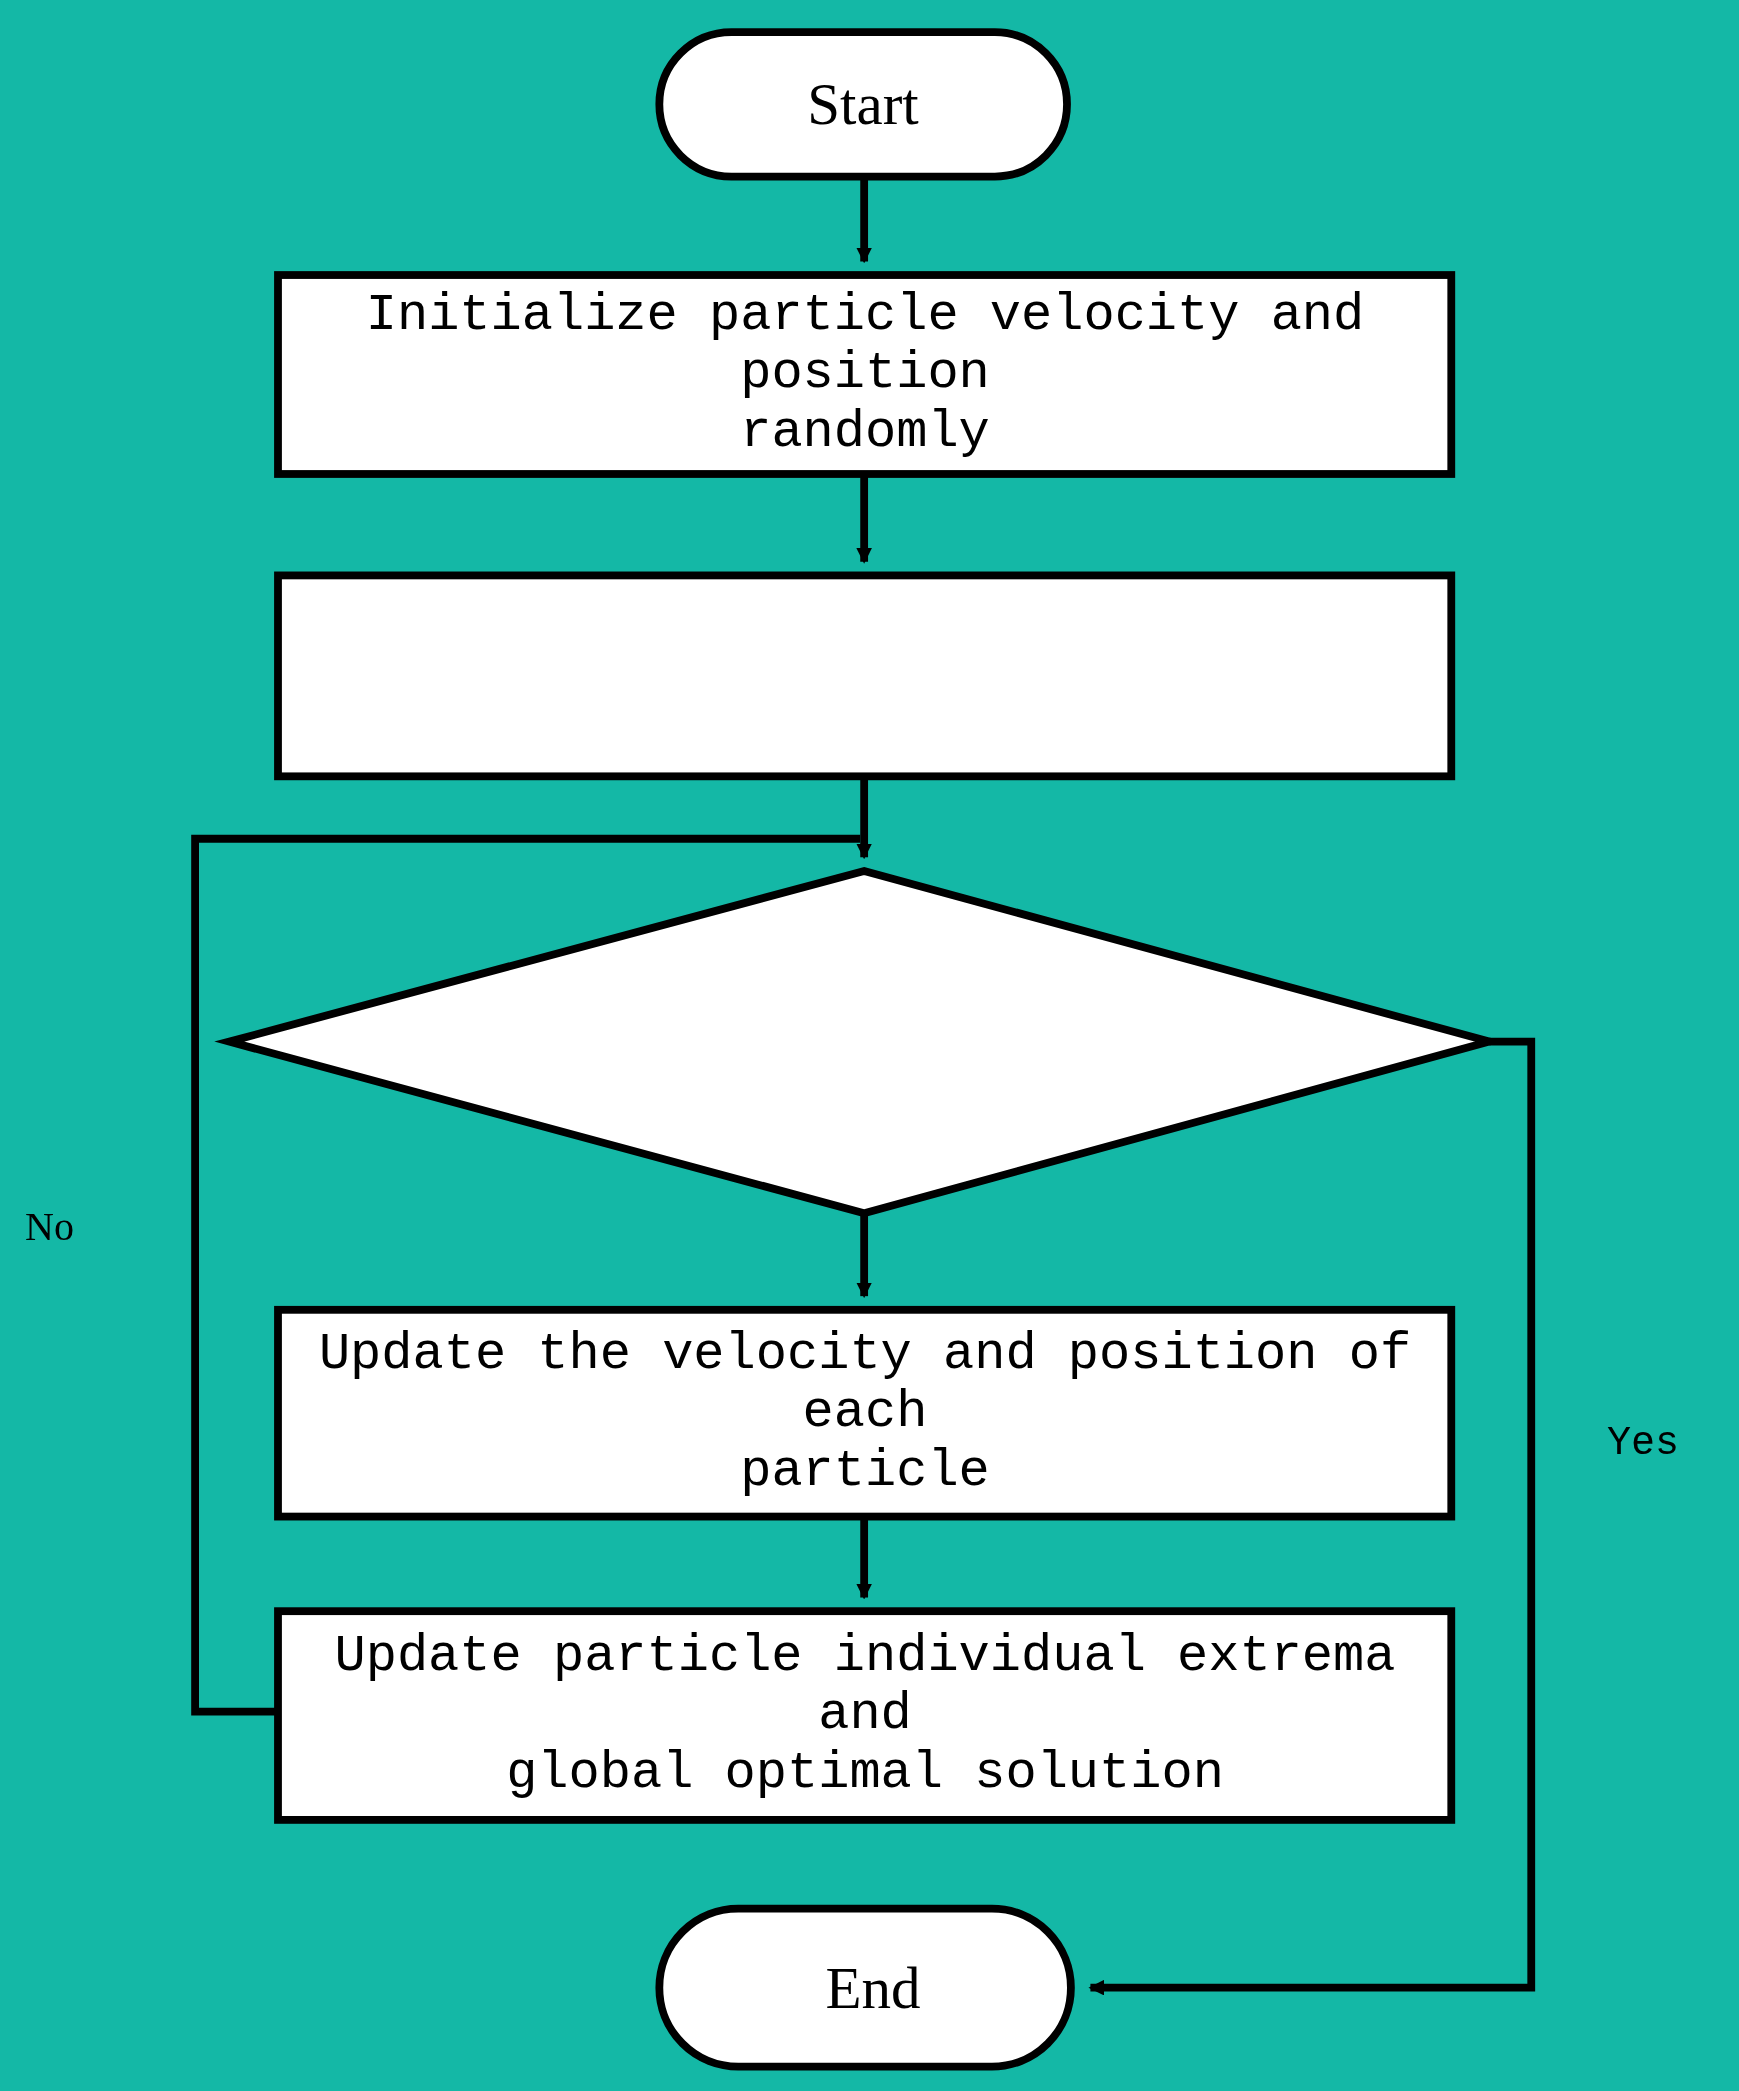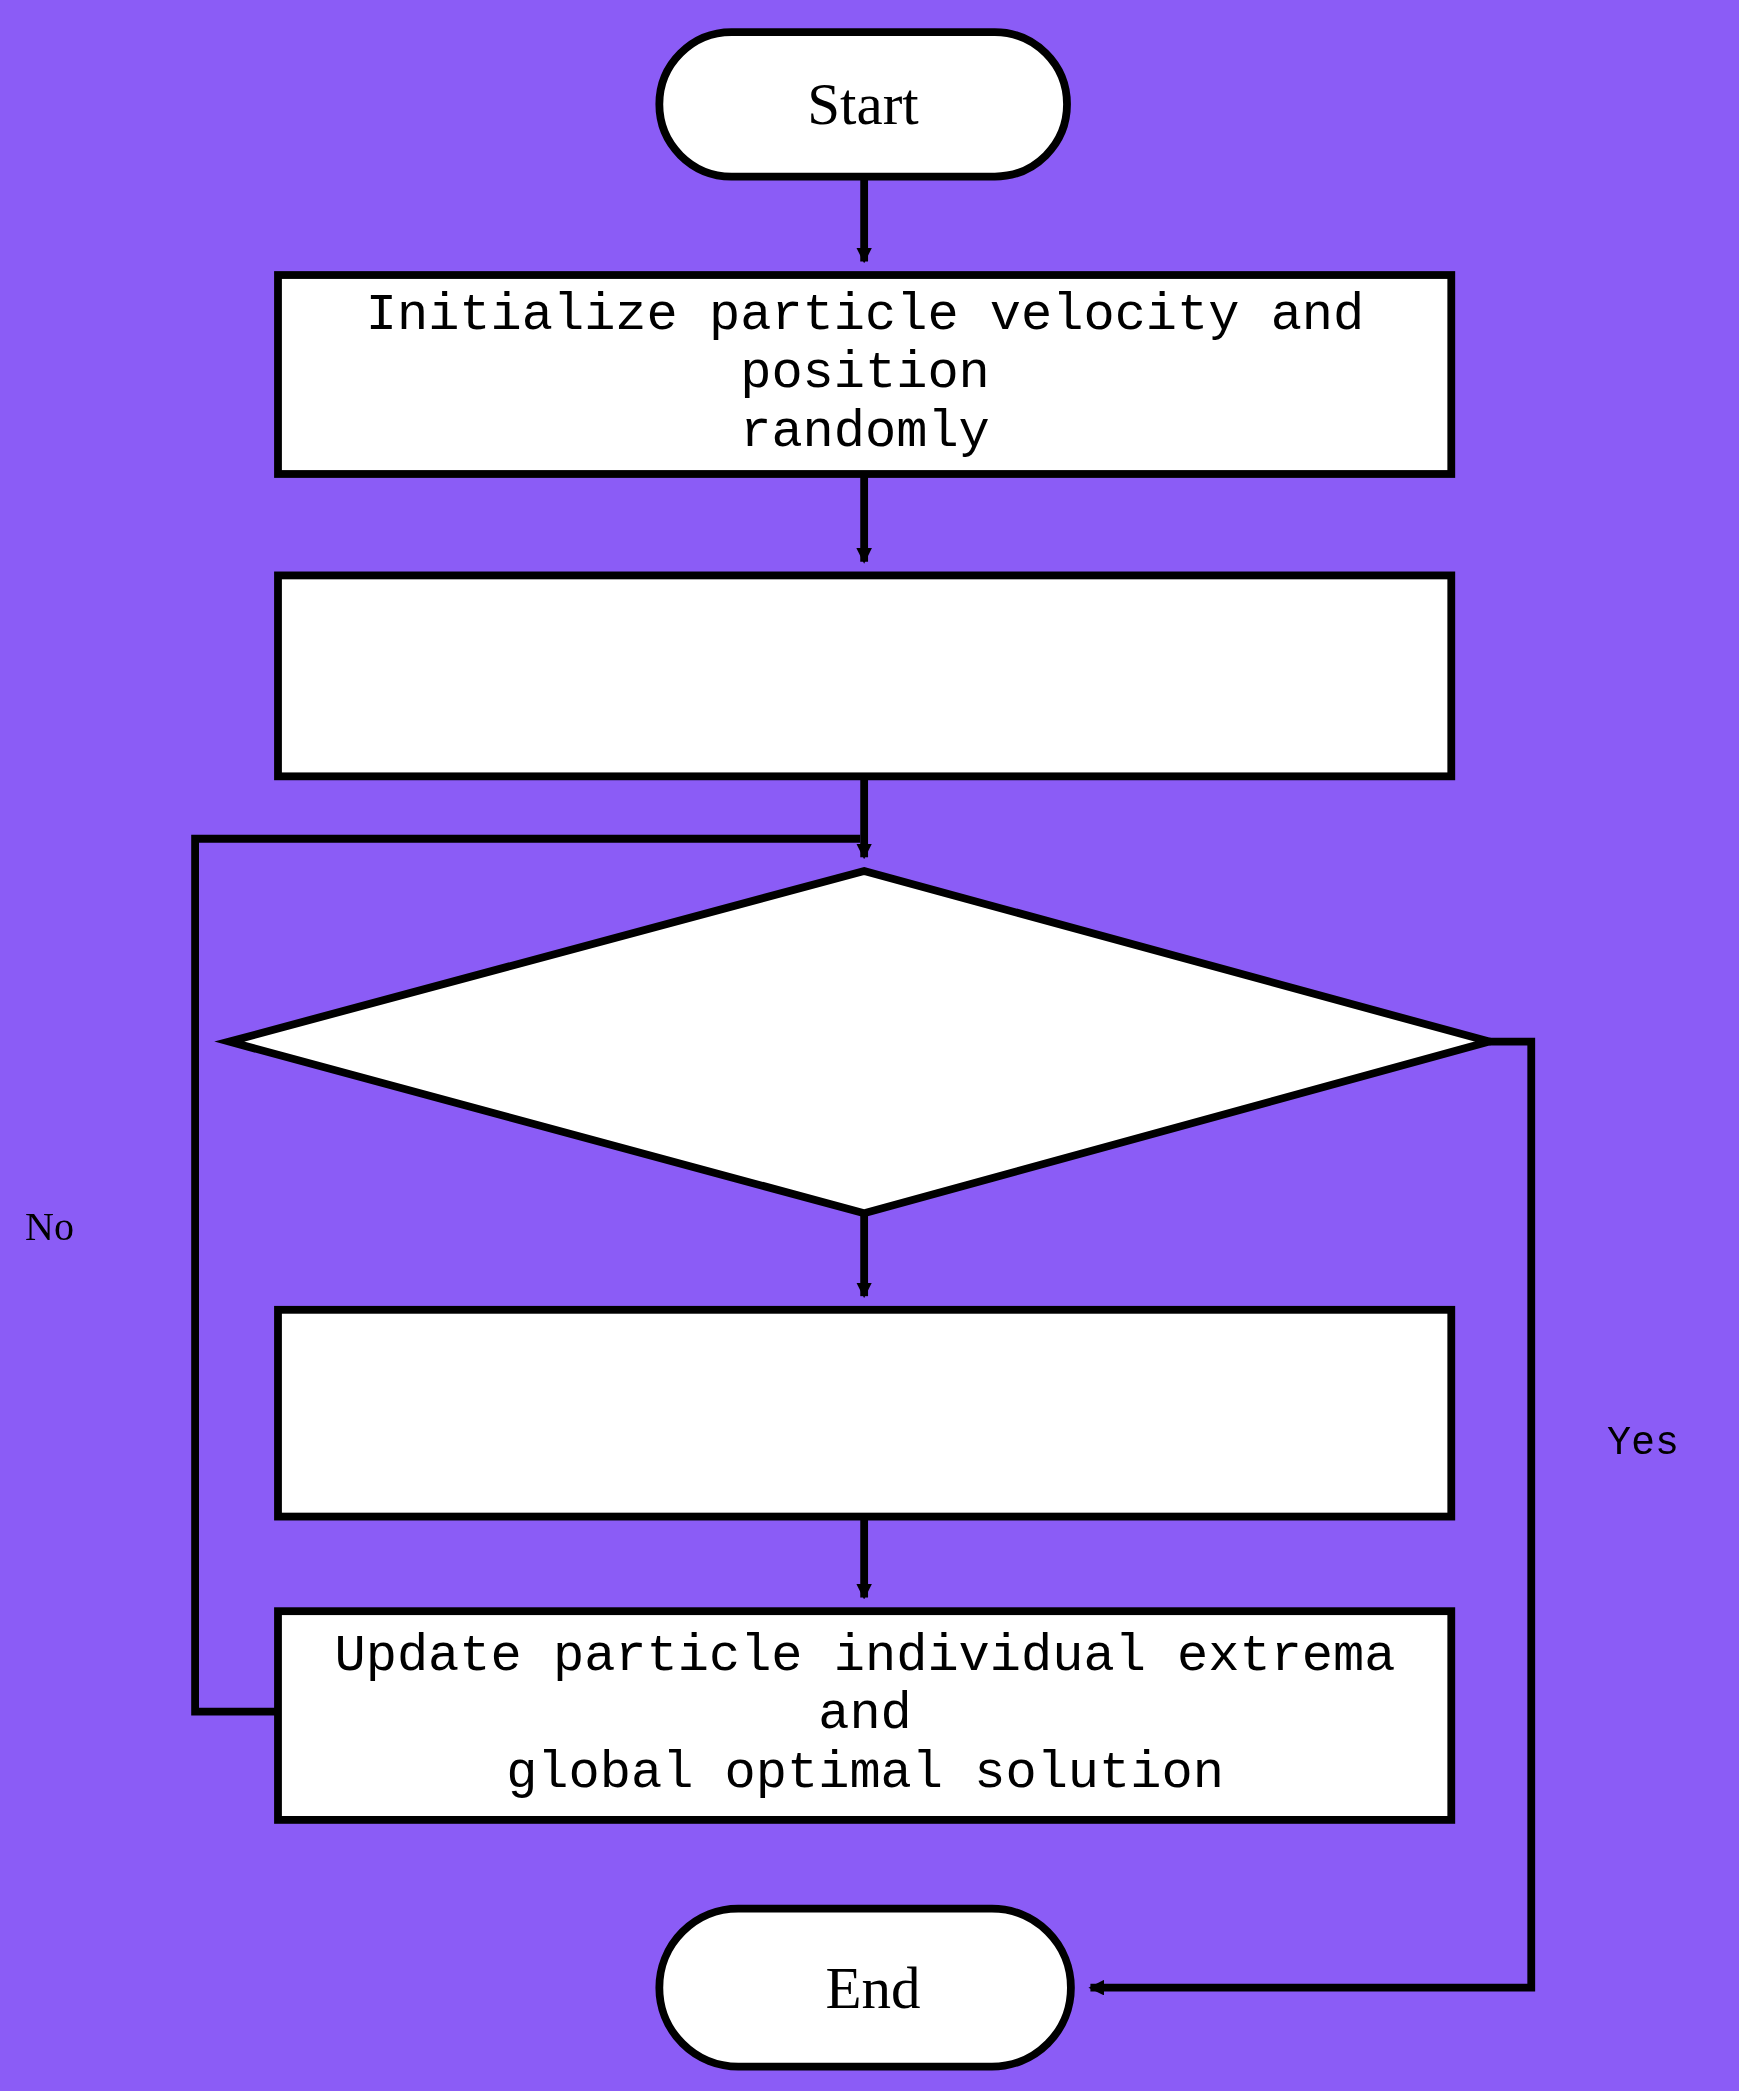--- a/index.html
+++ b/index.html
@@ -8,21 +8,21 @@
     background: #ffffff;
   }
   body {
     font-family: "Liberation Serif", "DejaVu Serif", serif;
     color: #000000;
   }
   #canvas {
     position: relative;
     width: 1740px;
     height: 2092px;
-    background: #8b5cf6;
+    background: #14b8a6;
     overflow: hidden;
   }
   #flow-svg {
     position: absolute;
     left: 0;
     top: 0;
     width: 1740px;
     height: 2092px;
   }
   .node-label {
@@ -96,20 +96,22 @@
 
   </svg>
 
   <div class="node-label terminal-label" style="left:659px; top:32px; width:408px; height:144px;">Start</div>
 
   <div class="node-label process-label" style="left:288px; top:275px; width:1154px; height:199px;">Initialize particle velocity and position
 randomly</div>
 
 
 
+  <div class="node-label process-label" style="left:288px; top:1310px; width:1154px; height:207px;">Update the velocity and position of each
+particle</div>
 
   <div class="node-label process-label" style="left:288px; top:1611px; width:1154px; height:209px;">Update particle individual extrema and
 global optimal solution</div>
 
   <div class="node-label terminal-label" style="left:667px; top:1909px; width:412px; height:158px;">End</div>
 
   <div class="edge-label" style="left:25px; top:1207px;">No</div>
 
   <div class="edge-label" style="left:1607px; top:1424px;font-family:Liberation Mono, monospace;">Yes</div>
 

